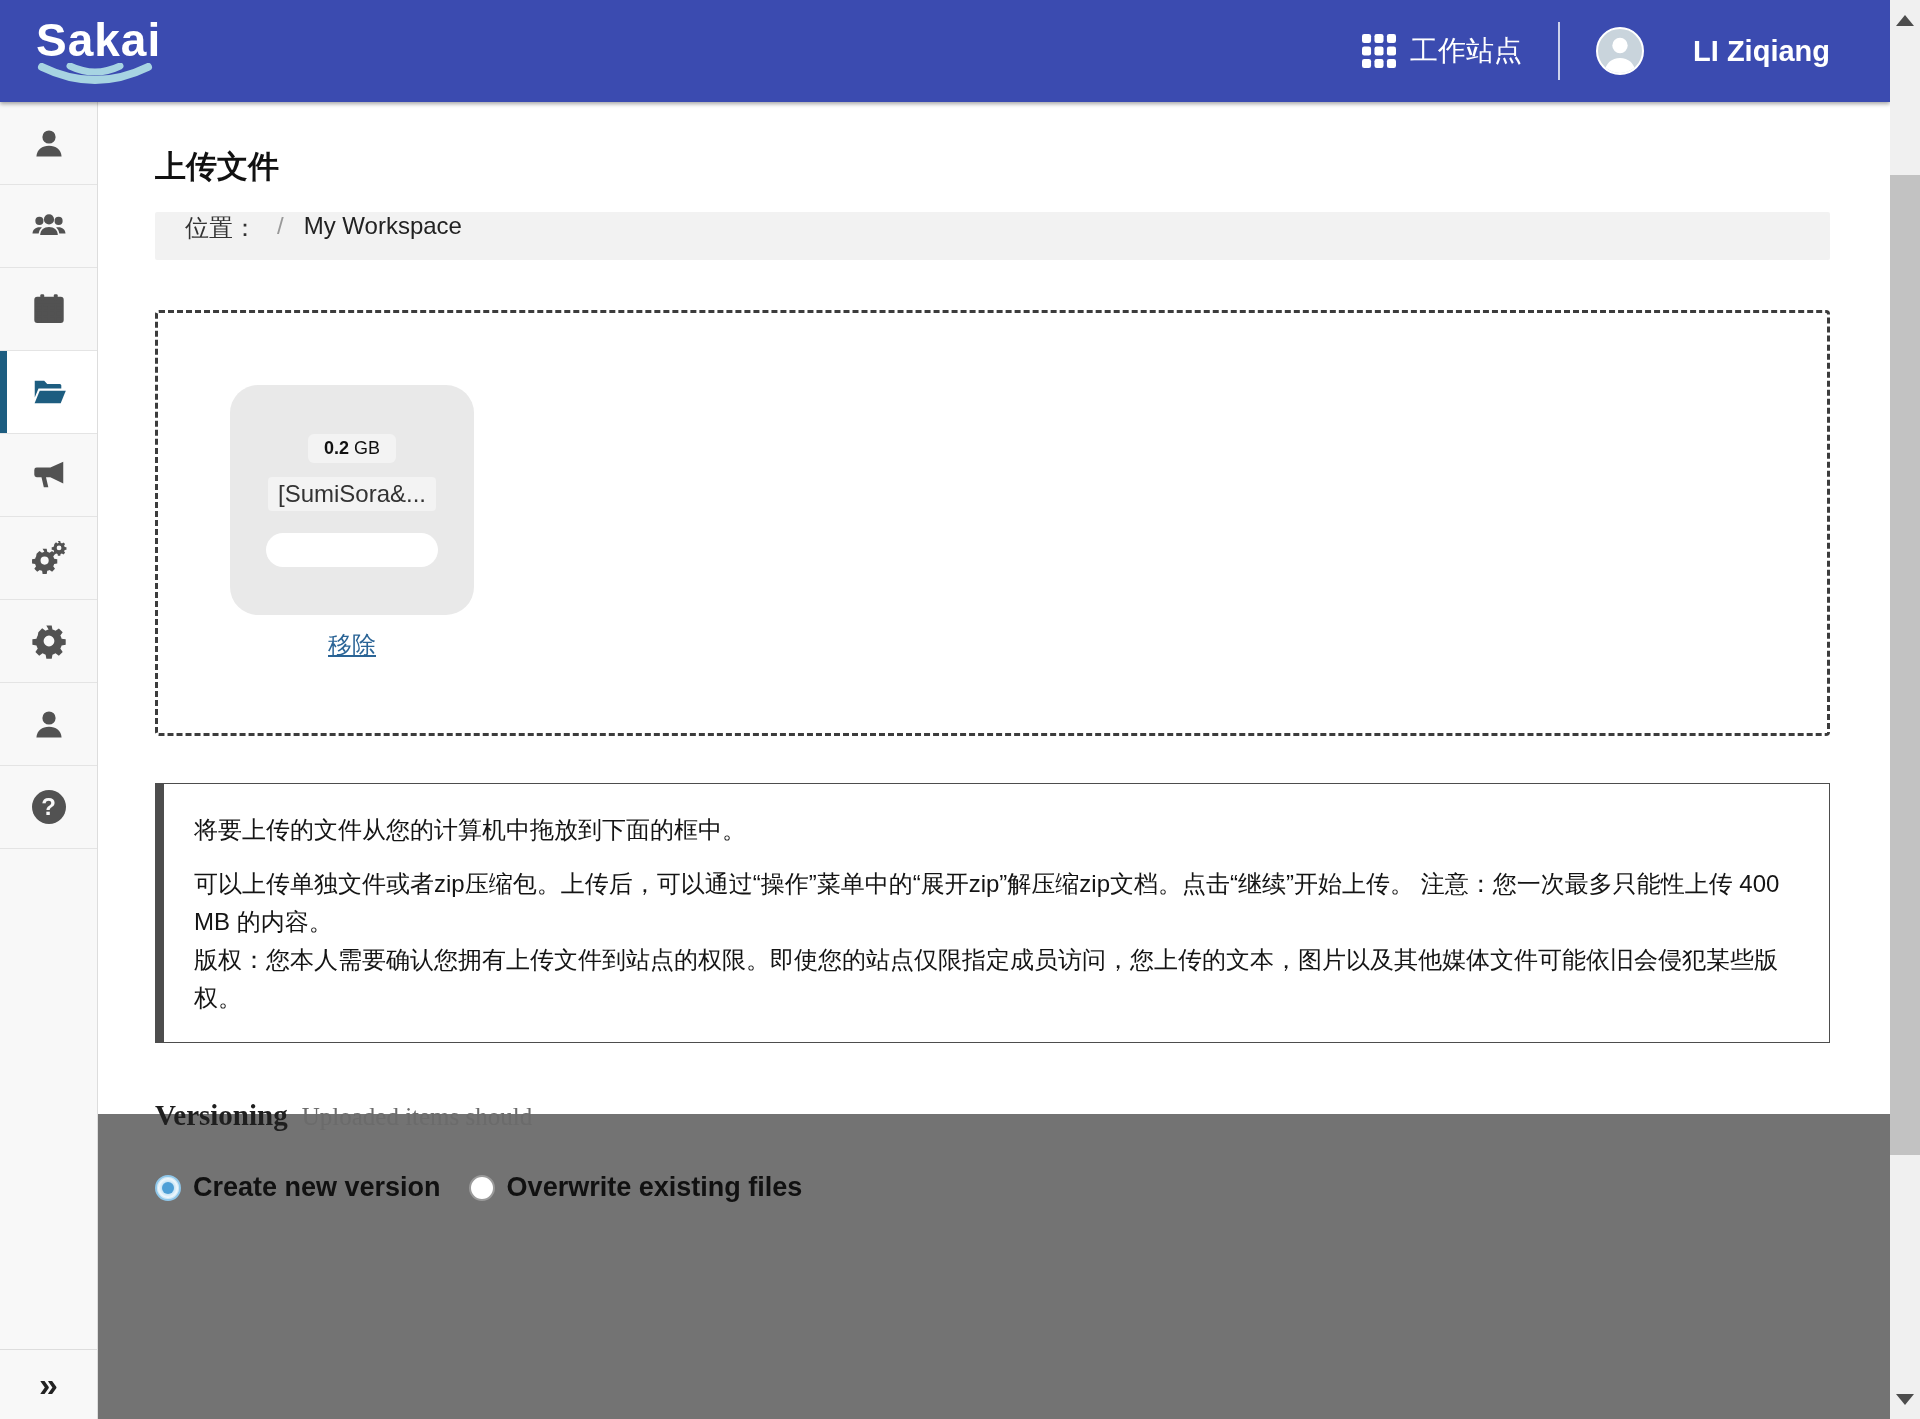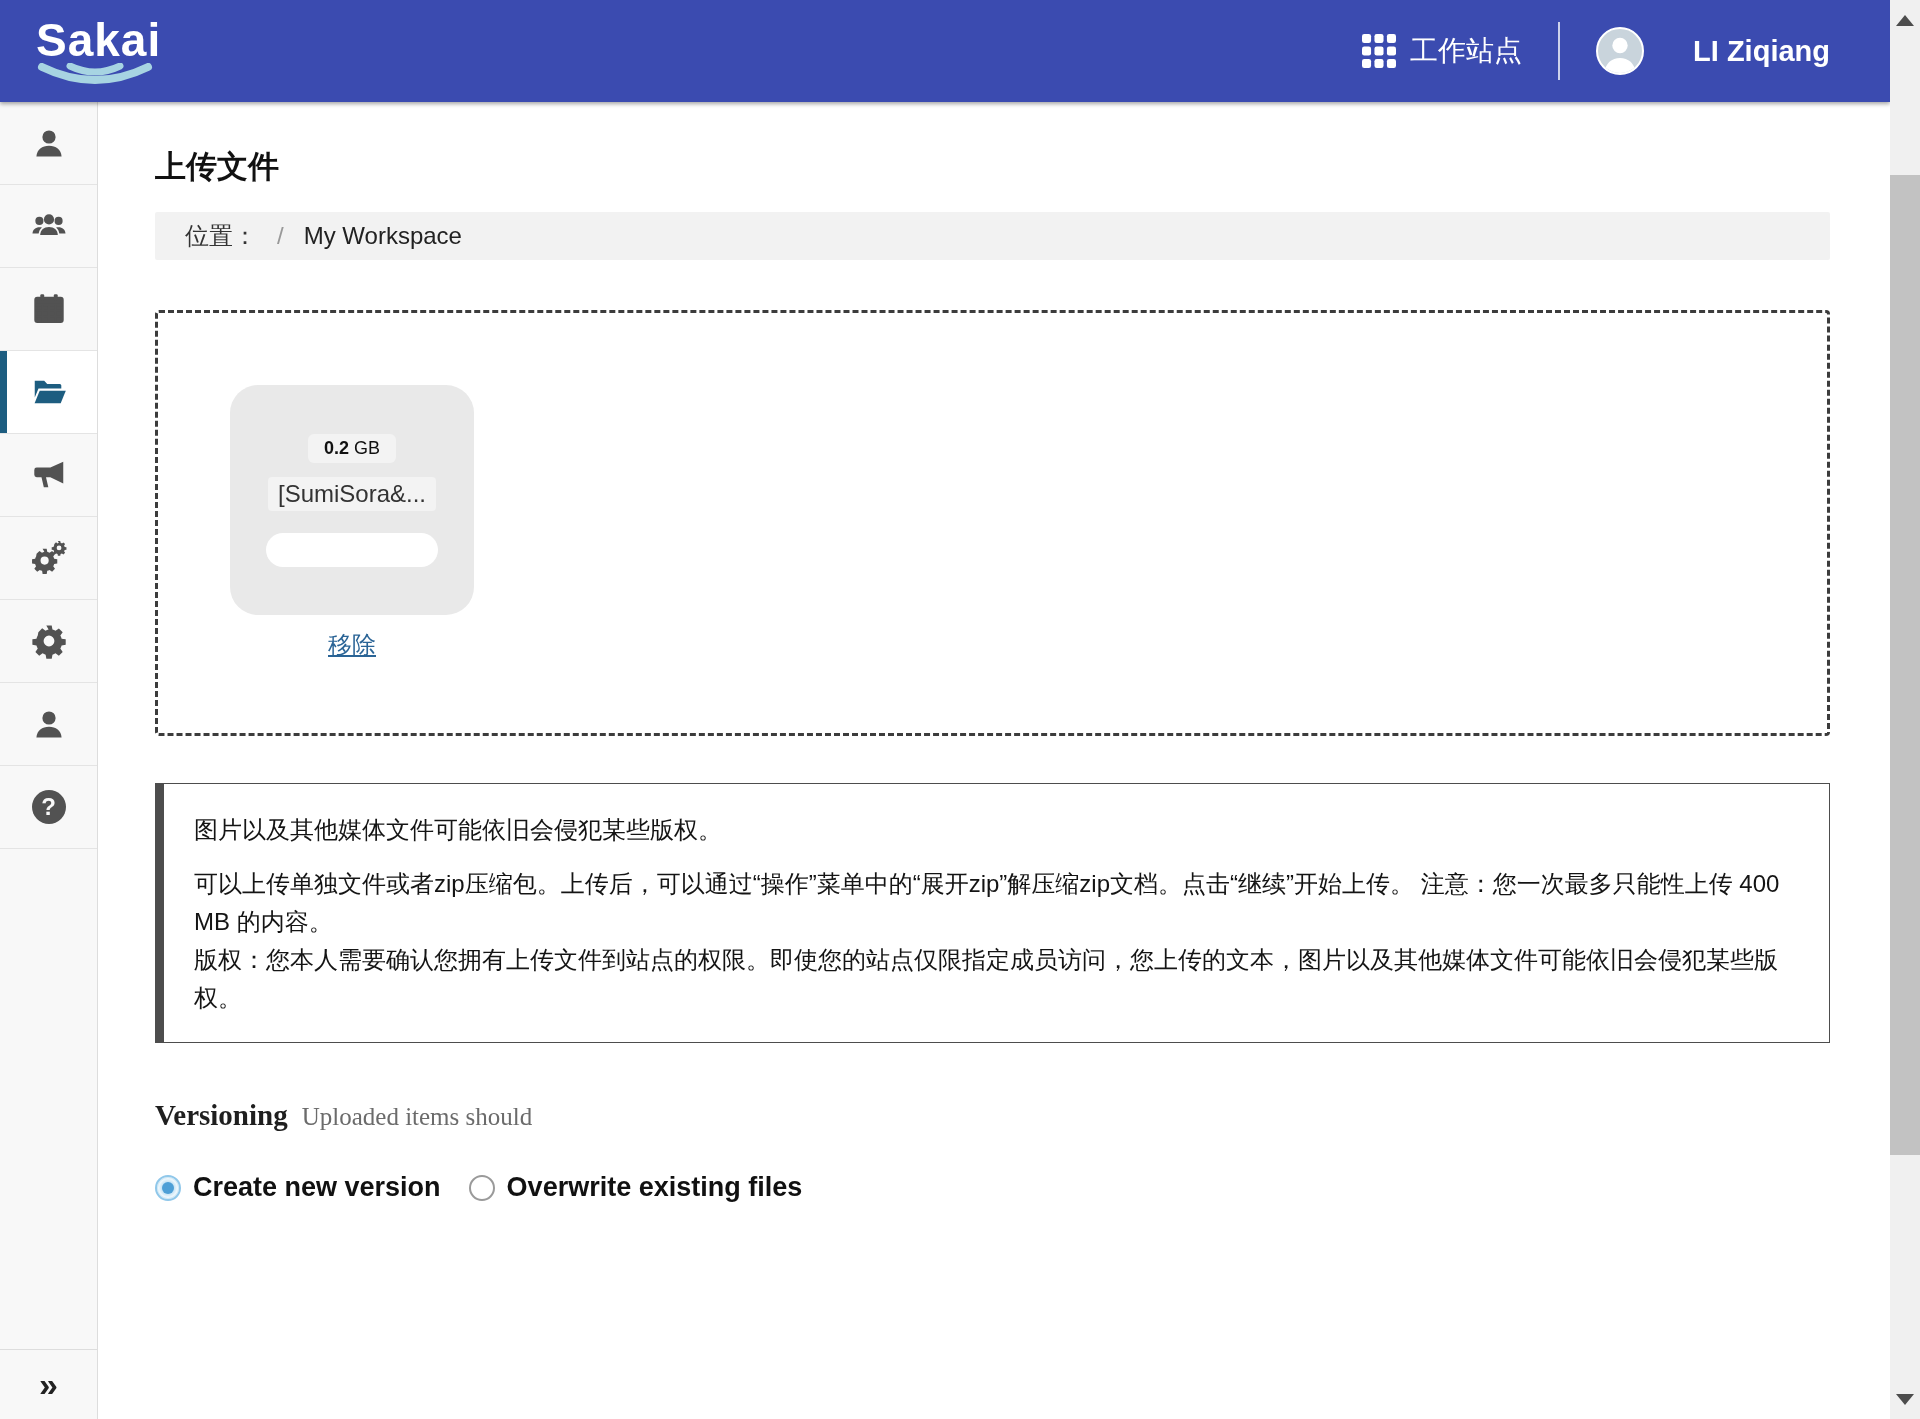--- a/index.html
+++ b/index.html
@@ -53,26 +53,26 @@
     width:7px; height:100%; background:#1d5d80; }
   .side-spacer { flex:1; }
   .side-collapse { height:70px; border-top:1px solid #ddd; display:flex;
     align-items:center; justify-content:center; font-size:34px; color:#222;
     cursor:pointer; font-weight:bold; }
   .help-circle { width:34px; height:34px; border-radius:50%; background:#525252;
     color:#f8f8f8; font-size:24px; font-weight:bold; display:flex;
     align-items:center; justify-content:center; }
 
   
-  .main { position:absolute; top:102px; left:98px; width:1792px; height:1317px;
+  .main { position:absolute; top:102px; left:98px; width:1792px; height:1012px;
     background:#fff; padding:44px 60px 0 57px; }
   .page-title { font-size:31px; font-weight:bold; color:#111;
     margin-bottom:24px; }
   .breadcrumb { background:#f2f2f2; height:48px; display:flex;
-    align-items:center; padding:0 30px; font-size:24px; border-radius:2px; }
+    padding:0 30px; font-size:24px; border-radius:2px; }
   .crumb-label { color:#333; }
   .crumb-sep { color:#999; margin:0 20px; }
   .crumb-current { color:#222; }
 
   
   .dropzone { margin-top:50px; border:3px dashed #3c3c3c; border-radius:4px;
     height:426px; padding:72px 0 0 72px; }
   .file-card-wrap { width:244px; display:flex; flex-direction:column;
     align-items:center; }
   .file-card { width:244px; height:230px; background:#e9e9e9;
@@ -249,21 +249,21 @@
         <div class="file-card">
           <div class="file-size"><b>0.2</b><span> GB</span></div>
           <div class="file-name">[SumiSora&amp;...</div>
           <div class="file-progress"></div>
         </div>
         <a class="remove-link">移除</a>
       </div>
     </div>
 
     <div class="infobox">
-      <p>图片以及其他媒体文件可能依旧会侵犯某些版权。</p>
+      <p>将要上传的文件从您的计算机中拖放到下面的框中。</p>
       <p>可以上传单独文件或者zip压缩包。上传后，可以通过“操作”菜单中的“展开zip”解压缩zip文档。点击“继续”开始上传。 注意：您一次最多只能性上传 400 MB 的内容。</p>
       <p class="joined">版权：您本人需要确认您拥有上传文件到站点的权限。即使您的站点仅限指定成员访问，您上传的文本，图片以及其他媒体文件可能依旧会侵犯某些版权。</p>
     </div>
 
     <div class="versioning">
       <span class="versioning-title">Versioning</span>
       <span class="versioning-sub">Uploaded items should</span>
     </div>
 
     <div class="radio-row">

